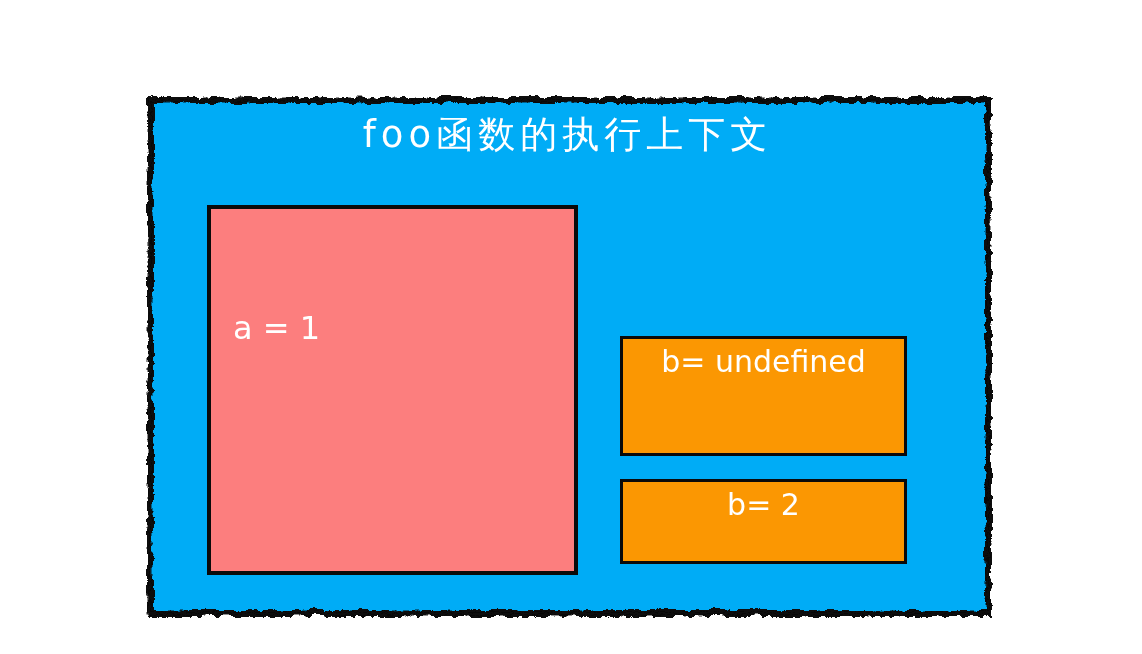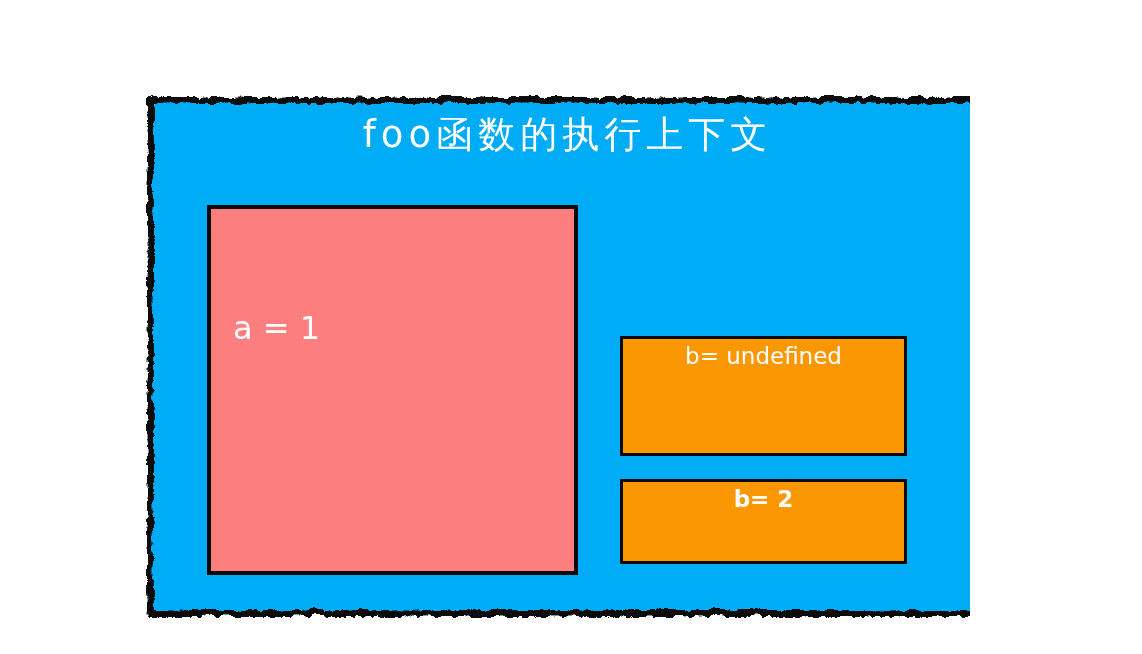--- a/index.html
+++ b/index.html
@@ -3,21 +3,21 @@
 <meta charset="utf-8">
 <style>
   html, body {
     margin: 0;
     padding: 0;
     background: #ffffff;
     font-family: "DejaVu Sans", "Liberation Sans", sans-serif;
   }
   .canvas {
     position: relative;
-    width: 970px;
+    width: 1142px;
     height: 654px;
     background: var(--page-bg, #ffffff);
     overflow: hidden;
   }
   .outline-svg {
     position: absolute;
     left: 0;
     top: 0;
     width: 1142px;
     height: 654px;
@@ -70,35 +70,34 @@
   .inner-box {
     position: absolute;
     box-sizing: border-box;
     background: var(--inner-fill, #FB9702);
     border: 3px solid var(--stroke, #0a0a0a);
     color: var(--text, #ffffff);
     display: flex;
     flex-direction: column;
     align-items: center;
     justify-content: space-between;
-    font-size: 23px;
+    font-size: 30px;
     line-height: 1.55;
   }
   .inner-box-1 {
     left: 620px;
     top: 336px;
     width: 287px;
     height: 120px;
   }
   .inner-box-2 {
     left: 620px;
     top: 479px;
     width: 287px;
     height: 85px;
-    font-weight: bold;
   }
   .inner-line { white-space: nowrap; }
 </style>
 </head>
 <body>
 
 <div class="canvas">
 
   <svg class="outline-svg" viewBox="0 0 1142 654" xmlns="http://www.w3.org/2000/svg">
     <defs>

